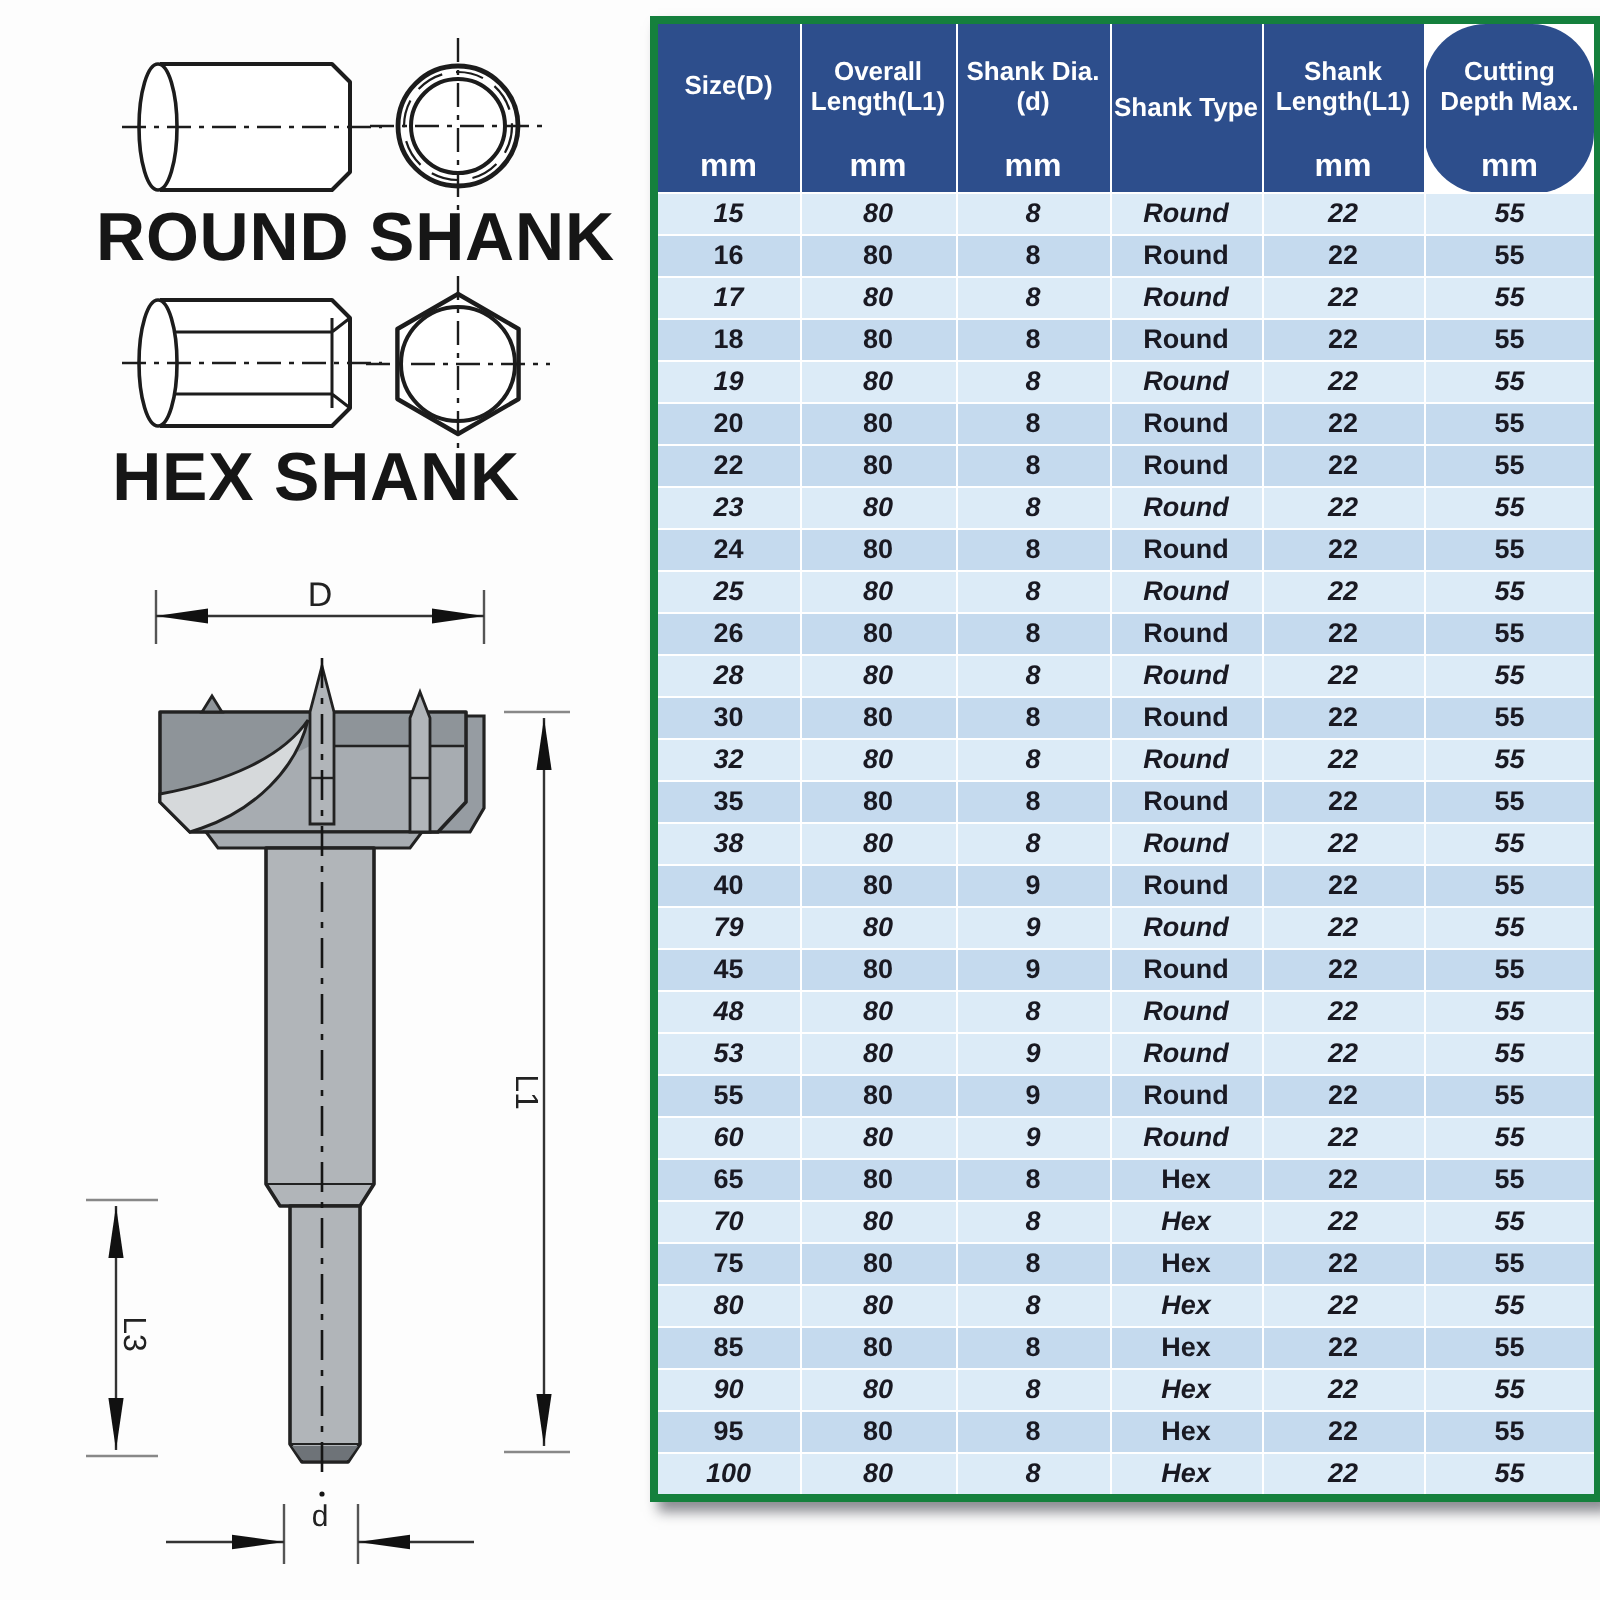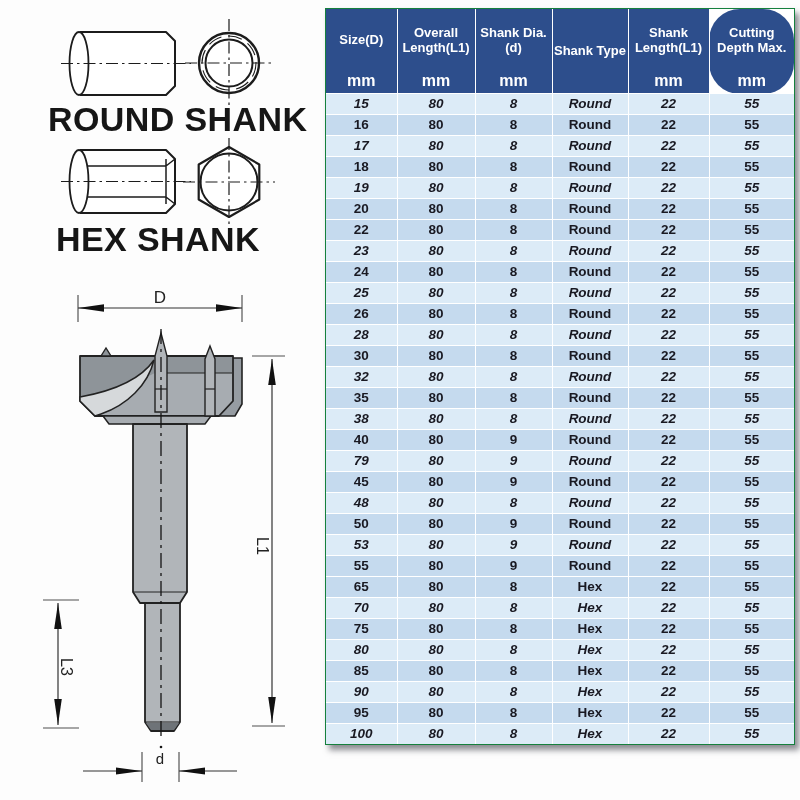--- a/index.html
+++ b/index.html
@@ -21,21 +21,21 @@
 
   svg .cl{stroke:#1c1c1c;stroke-width:1.2;stroke-dasharray:12 4 2.5 4;fill:none;}
   svg .cl2{stroke:#151515;stroke-width:1.3;stroke-dasharray:15 5 3 5;fill:none;}
   svg .ext{stroke:#555;stroke-width:1.2;}
   svg .tick{stroke:#888;stroke-width:1.3;}
   svg .dim{stroke:#333;stroke-width:1.2;}
   svg .arr{fill:#111;stroke:none;}
 
   
   .table-wrap{position:absolute;left:325px;top:8px;width:468px;background:#fff;
-              border:1px solid #15803d;
+              border:4px solid #15803d;
               box-shadow:4px 5px 6px rgba(25,28,40,.5);}
   table.spec{border-collapse:collapse;width:100%;table-layout:fixed;}
   thead th{background:var(--header-bg,#2d4e8c);color:var(--header-text,#fff);
            font-size:13px;font-weight:700;padding:0;height:84px;
            border-right:1px solid #fff;vertical-align:top;}
   thead th:last-child{border-right:none;border-radius:31px;}
   .th-inner{display:flex;flex-direction:column;height:84px;}
   .th-label{flex:1;display:flex;align-items:center;justify-content:center;
             line-height:1.15;padding:2px 1px;text-align:center;}
   .th-unit{height:21px;font-size:16px;line-height:18px;text-align:center;}
@@ -359,38 +359,38 @@
             <td>55</td>
           </tr>
           <tr class="light">
             <td>48</td>
             <td>80</td>
             <td>8</td>
             <td>Round</td>
             <td>22</td>
             <td>55</td>
           </tr>
-          <tr class="dark">
-            <td>50</td>
-            <td>80</td>
-            <td>9</td>
-            <td>Round</td>
-            <td>22</td>
-            <td>55</td>
-          </tr>
           <tr class="light">
             <td>53</td>
             <td>80</td>
             <td>9</td>
             <td>Round</td>
             <td>22</td>
             <td>55</td>
           </tr>
           <tr class="dark">
             <td>55</td>
+            <td>80</td>
+            <td>9</td>
+            <td>Round</td>
+            <td>22</td>
+            <td>55</td>
+          </tr>
+          <tr class="light">
+            <td>60</td>
             <td>80</td>
             <td>9</td>
             <td>Round</td>
             <td>22</td>
             <td>55</td>
           </tr>
           <tr class="dark">
             <td>65</td>
             <td>80</td>
             <td>8</td>

